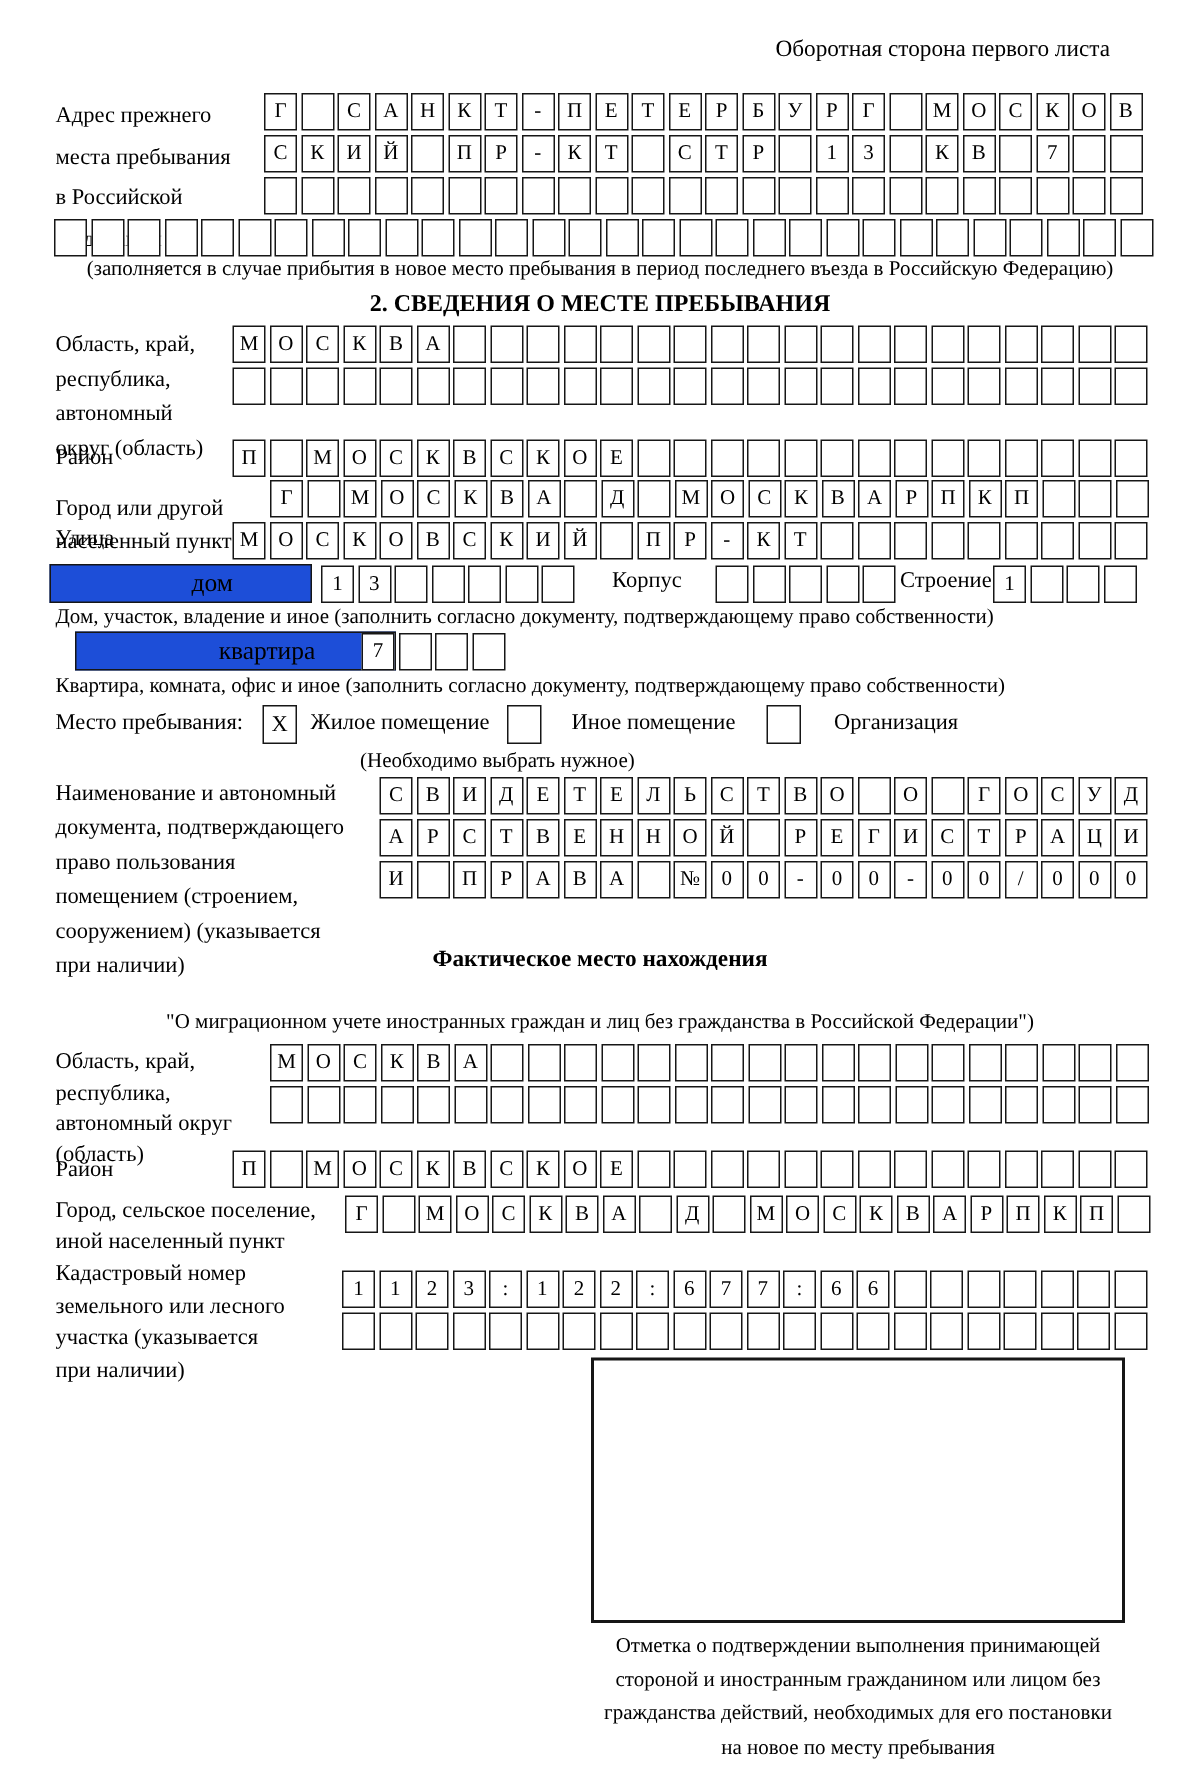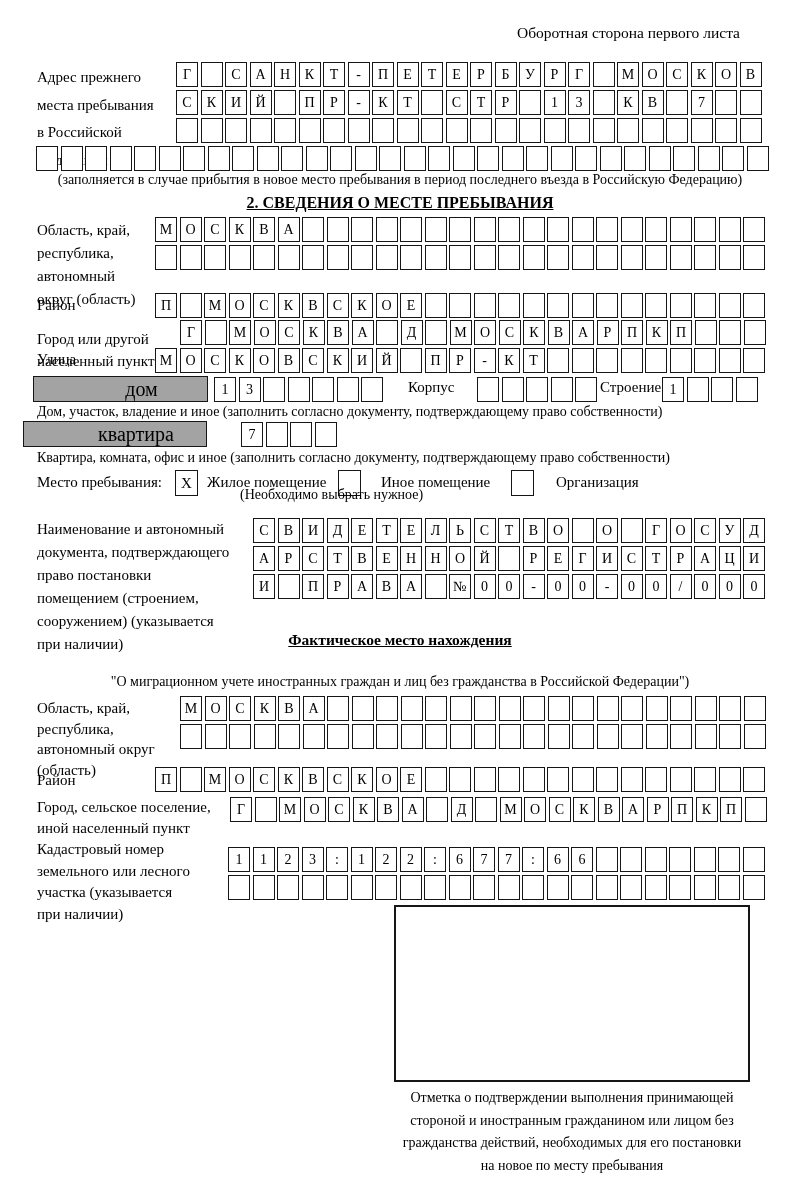--- a/index.html
+++ b/index.html
@@ -2,29 +2,29 @@
 <html><head>
 <meta charset="utf-8">
 <style>
   html,body{margin:0;padding:0;background:#fff;}
   .page{position:relative;width:800px;height:1180px;background:#fff;color:#000;
         font-family:"Liberation Serif","DejaVu Serif",serif;overflow:hidden;}
   .abs{position:absolute;}
   .lbl{font-size:15px;white-space:nowrap;}
   .note{font-size:14px;white-space:nowrap;}
   .center{width:800px;left:0;text-align:center;}
-  .bold{font-weight:bold;text-decoration:underline;}
+  .bold{font-weight:bold;}
   .boxrow{position:absolute;display:flex;gap:2.5px;}
   .cell{width:22px;height:25px;box-sizing:border-box;border:1.7px solid #161616;
         display:flex;align-items:center;justify-content:center;
         font-size:14px;background:#fff;}
   .chk{position:absolute;width:23px;height:26px;box-sizing:border-box;border:1.7px solid #161616;
        display:flex;align-items:center;justify-content:center;font-size:15px;background:#fff;}
   .widebox{position:absolute;box-sizing:border-box;border:1.7px solid #161616;
-       display:flex;align-items:center;justify-content:center;font-size:20px;background:#a3a3a3;padding-left:42px;}
+       display:flex;align-items:center;justify-content:center;font-size:17px;background:#1d4ed8;padding-left:42px;}
   .markbox{position:absolute;box-sizing:border-box;border:2px solid #161616;background:#fff;}
   .lines div{white-space:nowrap;}
 </style>
 </head>
 <body>
 
 <div class="page">
 
   <div class="abs lbl" style="top:24px;left:400px;width:340px;text-align:right;font-size:15.5px">Оборотная сторона первого листа</div>
 
@@ -318,42 +318,42 @@
     </div>
   <div class="abs lbl" style="top:379px;left:600px">Строение</div>
   <div class="boxrow" style="top:377px;left:662px">
       <span class="cell">1</span>
       <span class="cell"></span>
       <span class="cell"></span>
       <span class="cell"></span>
     </div>
   <div class="abs note" style="top:404px;left:37px">Дом, участок, владение и иное (заполнить согласно документу, подтверждающему право собственности)</div>
 
-  <div class="widebox" style="top:421px;left:23px;width:184px;height:26px">квартира</div>
+  <div class="widebox" style="top:421px;left:50px;width:214px;height:26px">квартира</div>
   <div class="boxrow" style="top:422px;left:241px">
       <span class="cell">7</span>
       <span class="cell"></span>
       <span class="cell"></span>
       <span class="cell"></span>
     </div>
   <div class="abs note" style="top:450px;left:37px">Квартира, комната, офис и иное (заполнить согласно документу, подтверждающему право собственности)</div>
 
   <div class="abs lbl" style="top:474px;left:37px">Место пребывания:</div>
   <div class="chk" style="top:470px;left:175px">X</div>
   <div class="abs lbl" style="top:474px;left:207px">Жилое помещение</div>
   <div class="chk" style="top:470px;left:338px"></div>
   <div class="abs lbl" style="top:474px;left:381px">Иное помещение</div>
   <div class="chk" style="top:470px;left:511px"></div>
   <div class="abs lbl" style="top:474px;left:556px">Организация</div>
-  <div class="abs note" style="top:487px;left:240px">(Необходимо выбрать нужное)</div>
+  <div class="abs note" style="top:500px;left:240px">(Необходимо выбрать нужное)</div>
 
   <div class="abs lbl lines" style="top:518px;left:37px;line-height:23px">
     <div>Наименование и автономный</div>
     <div>документа, подтверждающего</div>
-    <div>право постановки</div>
+    <div>право пользования</div>
     <div>помещением (строением,</div>
     <div>сооружением) (указывается</div>
     <div>при наличии)</div>
   </div>
   <div class="boxrow" style="top:518px;left:253px">
       <span class="cell">С</span>
       <span class="cell">В</span>
       <span class="cell">И</span>
       <span class="cell">Д</span>
       <span class="cell">Е</span>

